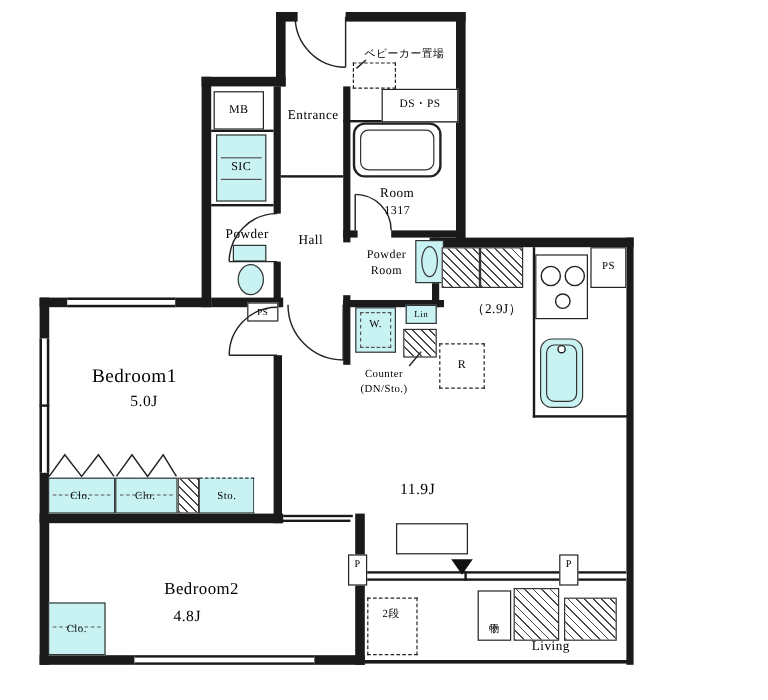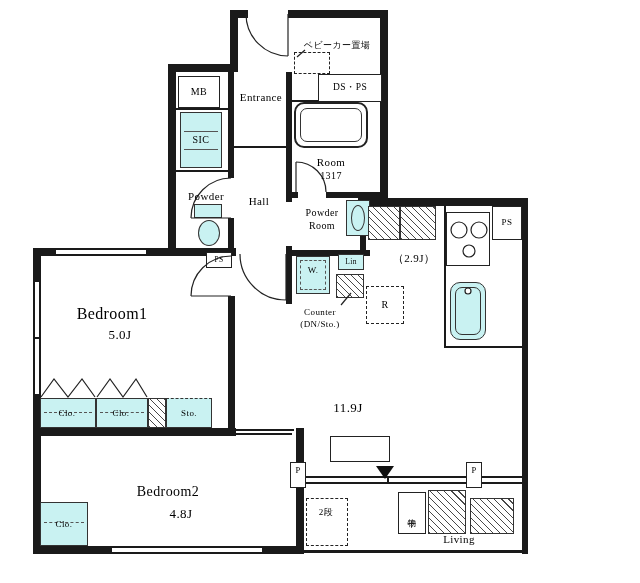--- a/index.html
+++ b/index.html
@@ -166,21 +166,21 @@
   <div class="lbl" style="left:385px;top:305px;font-size:10px">R</div>
   <div class="lbl" style="left:320px;top:312px;font-size:9px">Counter</div>
   <div class="lbl" style="left:320px;top:324px;font-size:9px">(DN/Sto.)</div>
   <div class="lbl" style="left:112px;top:314px;font-size:16px">Bedroom1</div>
   <div class="lbl" style="left:120px;top:334px;font-size:13px">5.0J</div>
   <div class="lbl" style="left:348px;top:407px;font-size:13px">11.9J</div>
   <div class="lbl" style="left:67px;top:413px;font-size:9px">Clo.</div>
   <div class="lbl" style="left:121px;top:413px;font-size:9px">Clo.</div>
   <div class="lbl" style="left:189px;top:413px;font-size:9px">Sto.</div>
   <div class="lbl" style="left:168px;top:492px;font-size:14px">Bedroom2</div>
-  <div class="lbl" style="left:181px;top:513px;font-size:13px">4.8J</div>
+  <div class="lbl" style="left:156px;top:513px;font-size:13px">4.8J</div>
   <div class="lbl" style="left:64px;top:524px;font-size:9px">Clo.</div>
   <div class="lbl" style="left:326px;top:512px;font-size:9px">2段</div>
   <div class="lbl vert" style="left:412px;top:513px;font-size:8.5px">物干</div>
   <div class="lbl" style="left:459px;top:539px;font-size:11px">Living</div>
   <div class="lbl" style="left:298px;top:470px;font-size:8.5px">P</div>
   <div class="lbl" style="left:474px;top:470px;font-size:8.5px">P</div>
   <div class="lbl" style="left:601px;top:517px;font-size:11px;font-weight:bold">N</div>
 </div>
 
 </body></html>

